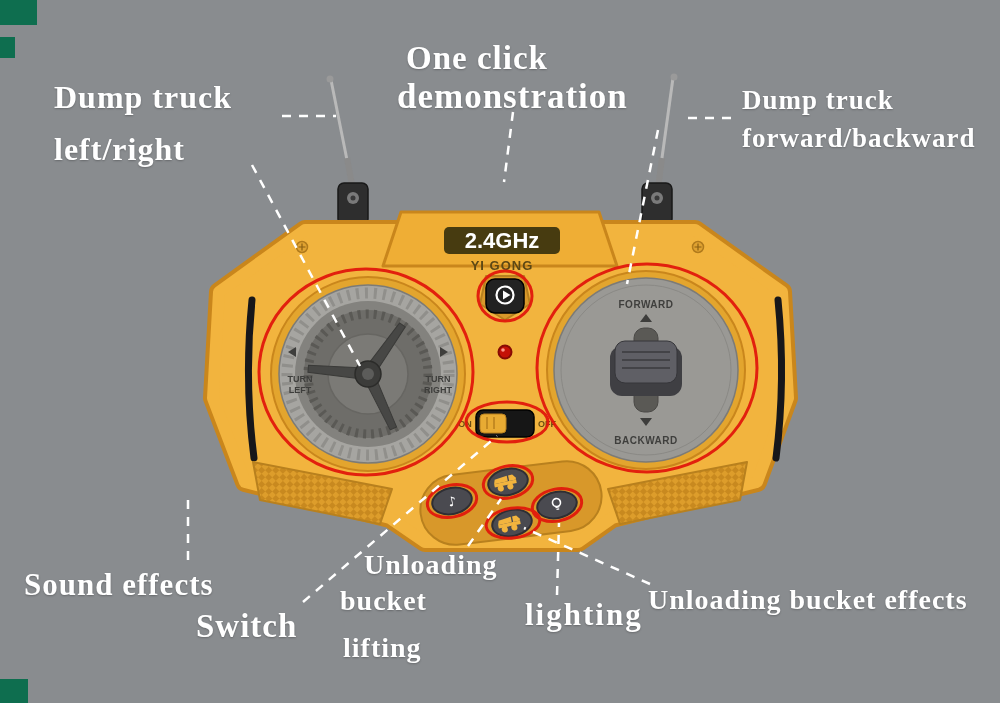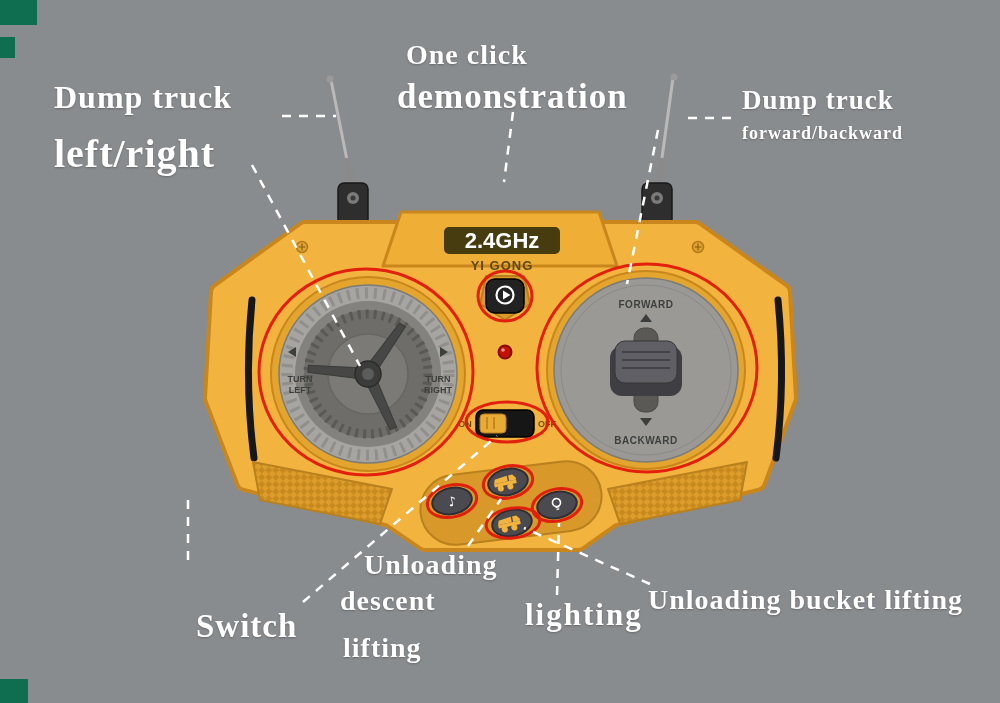--- a/index.html
+++ b/index.html
@@ -190,32 +190,33 @@
       <line x1="658" y1="130" x2="627" y2="284"></line>
       <line x1="188" y1="560" x2="188" y2="492"></line>
       <line x1="303" y1="602" x2="497" y2="436"></line>
       <line x1="468" y1="546" x2="501" y2="499"></line>
       <line x1="557" y1="595" x2="559" y2="523"></line>
       <line x1="650" y1="584" x2="524" y2="528"></line>
     </g>
   </svg>
 
   <div class="ann" style="left:54px;top:80px;font-size:32px;">Dump truck</div>
-  <div class="ann" style="left:54px;top:132px;font-size:40px;">left/right</div>
-
-  <div class="ann" style="left:406px;top:40px;font-size:28px;">One click</div>
+  <div class="ann" style="left:54px;top:132px;font-size:32px;">left/right</div>
+
+  <div class="ann" style="left:406px;top:40px;font-size:33px;">One click</div>
   <div class="ann" style="left:397px;top:78px;font-size:35px;">demonstration</div>
 
   <div class="ann" style="left:742px;top:86px;font-size:27px;">Dump truck</div>
-  <div class="ann" style="left:742px;top:124px;font-size:18px;">forward/backward</div>
-
+  <div class="ann" style="left:742px;top:124px;font-size:27px;">forward/backward</div>
+
+  <div class="ann" style="left:24px;top:568px;font-size:31px;">Sound effects</div>
 
   <div class="ann" style="left:196px;top:608px;font-size:33px;">Switch</div>
 
   <div class="ann" style="left:340px;top:550px;font-size:28px;margin-left:24px;">Unloading</div>
-  <div class="ann" style="left:340px;top:586px;font-size:28px;">descent</div>
+  <div class="ann" style="left:340px;top:586px;font-size:28px;">bucket</div>
   <div class="ann" style="left:343px;top:621px;font-size:28px;margin-top:12px;">lifting</div>
 
   <div class="ann" style="left:480px;top:598px;font-size:31px;letter-spacing:2px;margin-left:45px;">lighting</div>
 
-  <div class="ann" style="left:648px;top:585px;font-size:28px;">Unloading bucket lifting</div>
+  <div class="ann" style="left:648px;top:585px;font-size:28px;">Unloading bucket effects</div>
 
 </div>
 
 </body></html>

